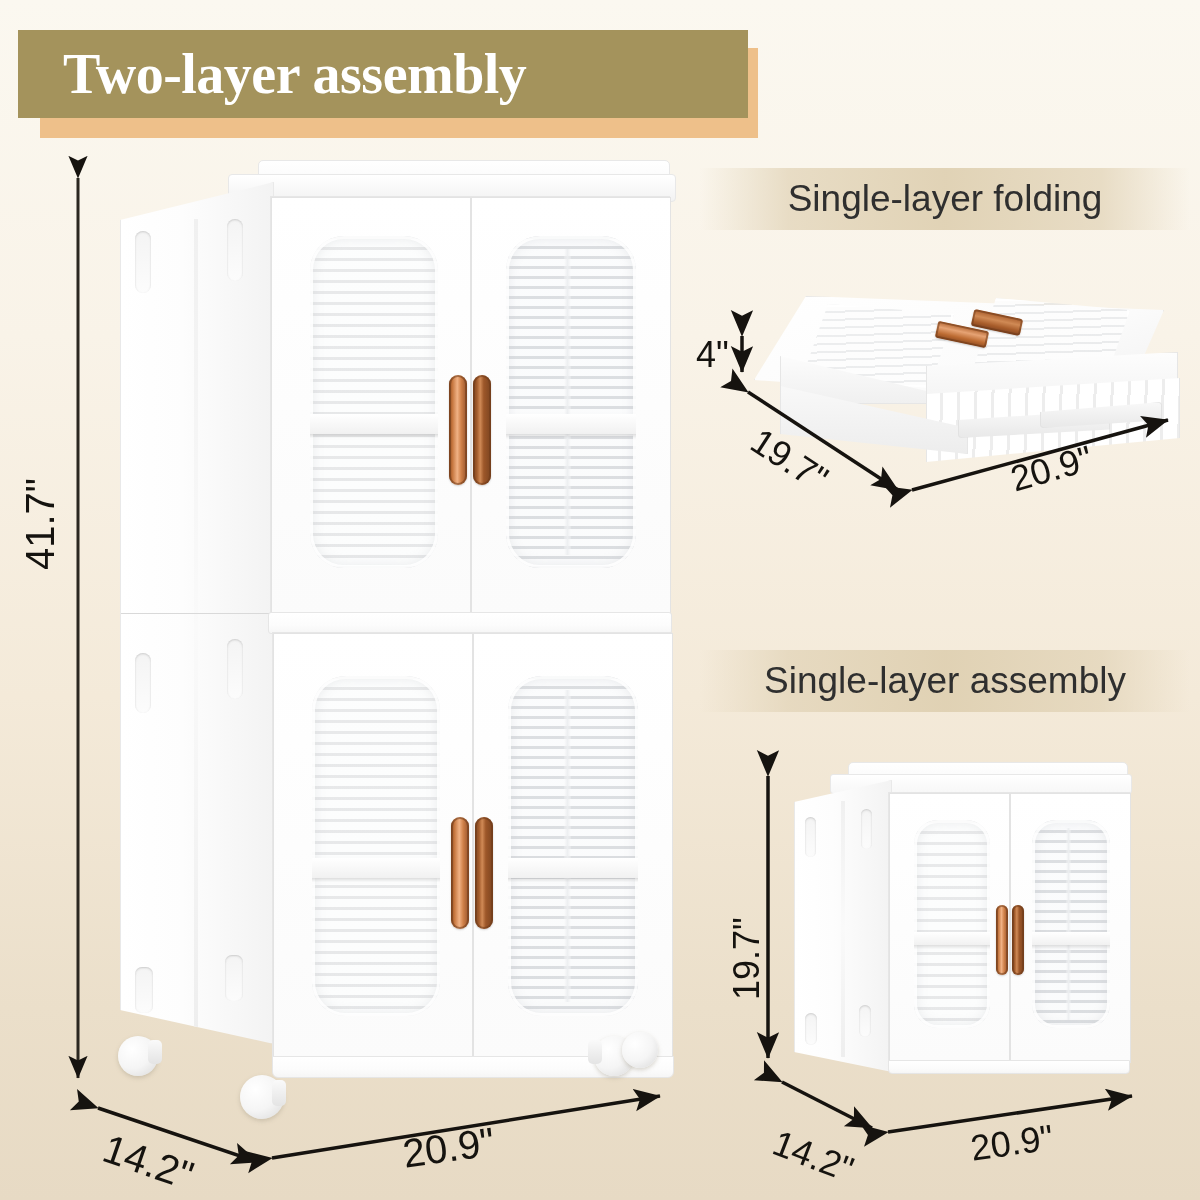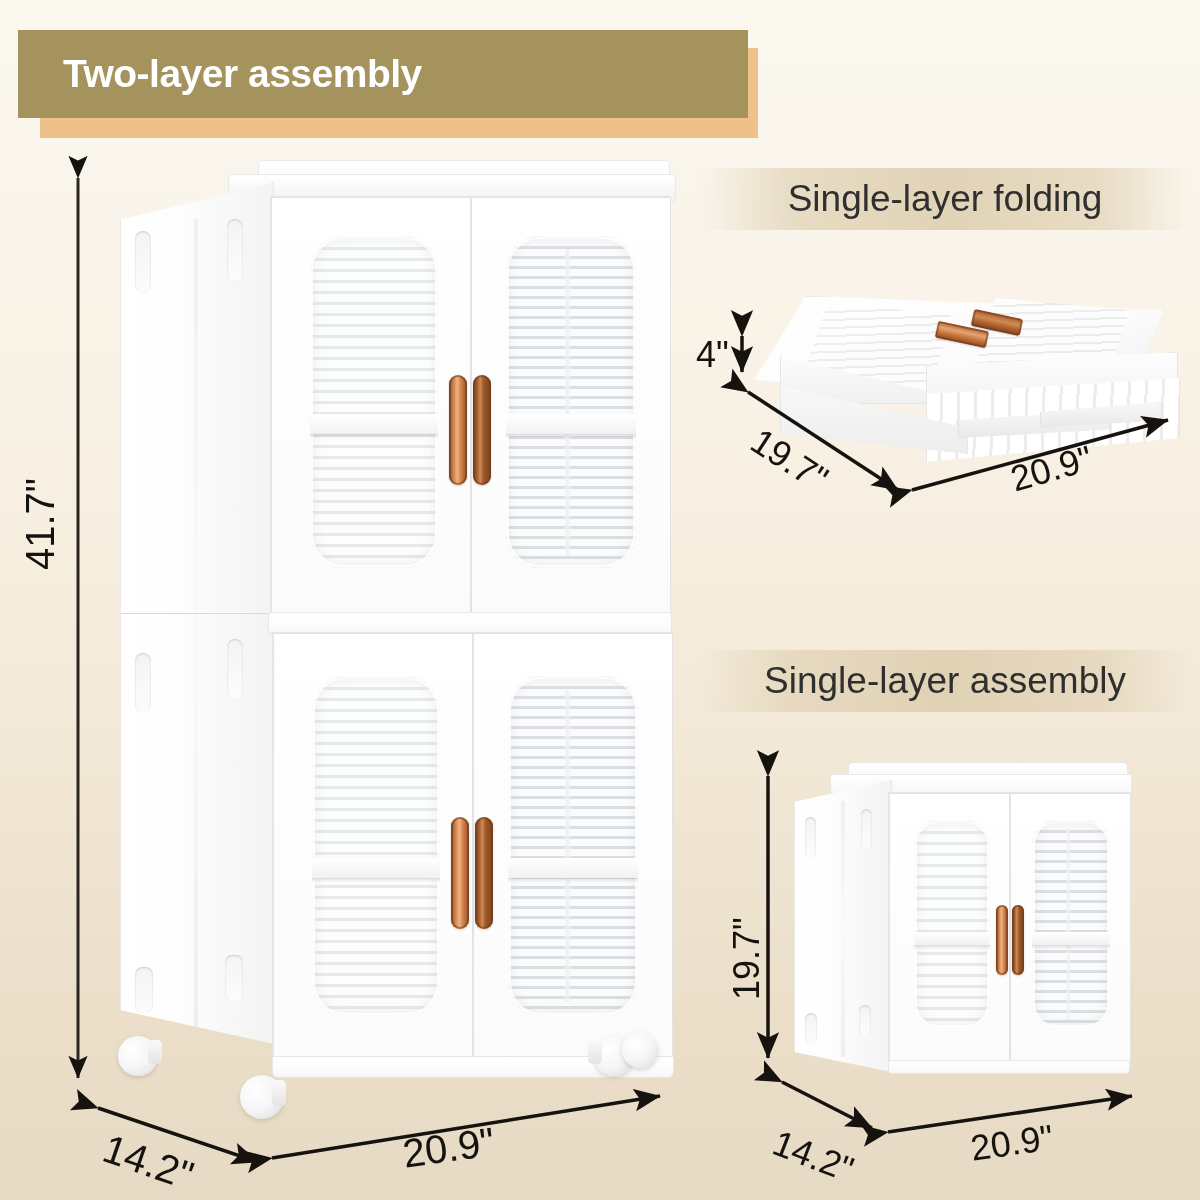--- a/index.html
+++ b/index.html
@@ -17,23 +17,23 @@
   #title-banner .shade{
     position:absolute;left:22px;top:18px;width:718px;height:90px;
     background:#eec08a;
   }
   #title-banner .plate{
     position:absolute;left:0;top:0;width:730px;height:88px;
     background:#a4935c;
     display:flex;align-items:center;
   }
   #title-banner .txt{
-    color:#ffffff;font-size:39px;font-weight:bold;letter-spacing:-0.5px;
+    color:#ffffff;font-size:56px;font-weight:bold;letter-spacing:-0.5px;
     margin-left:45px;white-space:nowrap;
-    font-family:Liberation Sans, sans-serif;
+    font-family:Liberation Serif, serif;
   }
 
   
   .band{height:62px;display:flex;align-items:center;justify-content:center;
         background:linear-gradient(90deg,rgba(226,212,184,0) 0%,rgba(226,212,184,.75) 18%,rgba(222,207,176,.9) 50%,rgba(226,212,184,.75) 82%,rgba(226,212,184,0) 100%);}
   .band span{font-size:37px;color:#2f2f2f;white-space:nowrap;}
 
   
   .dimlabel{position:absolute;font-size:36px;color:#15130f;white-space:nowrap;
             font-family:"Liberation Sans", sans-serif;letter-spacing:0px;}

